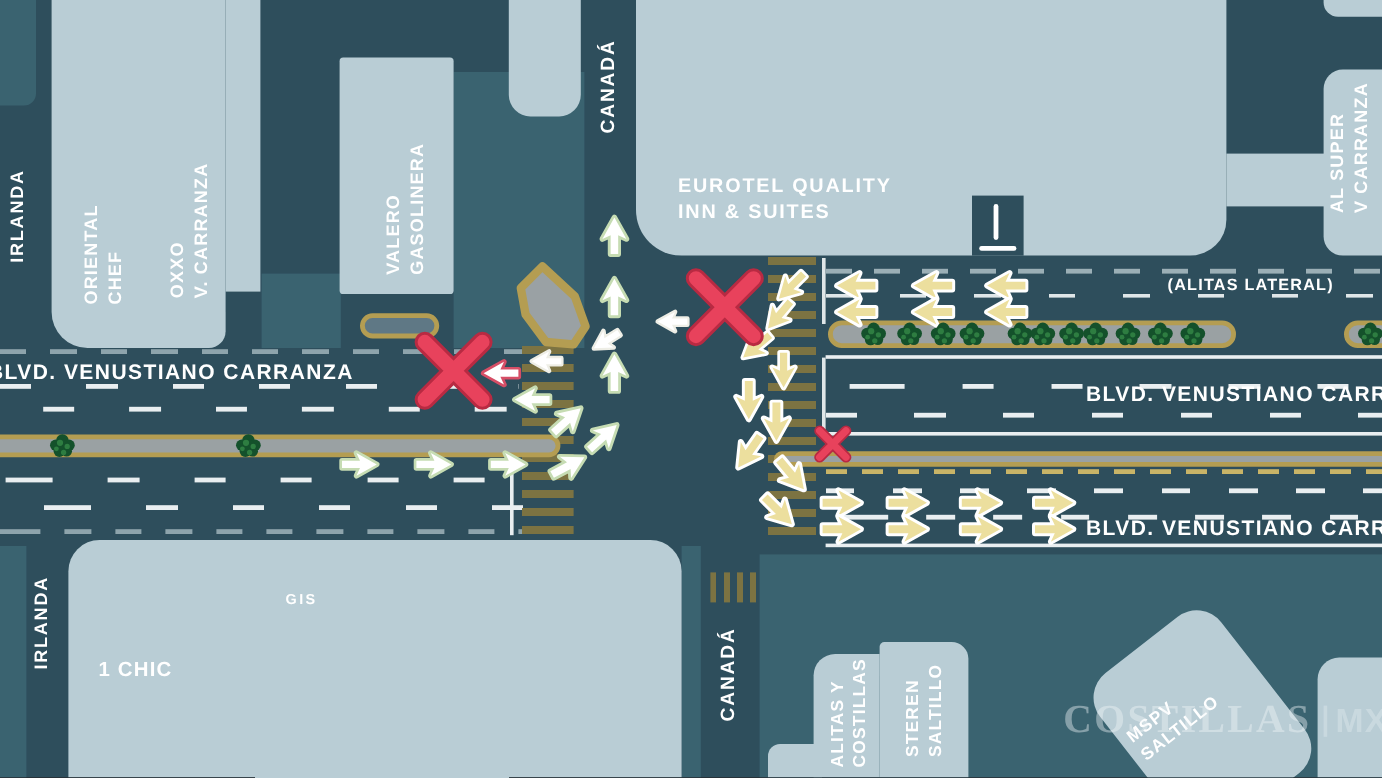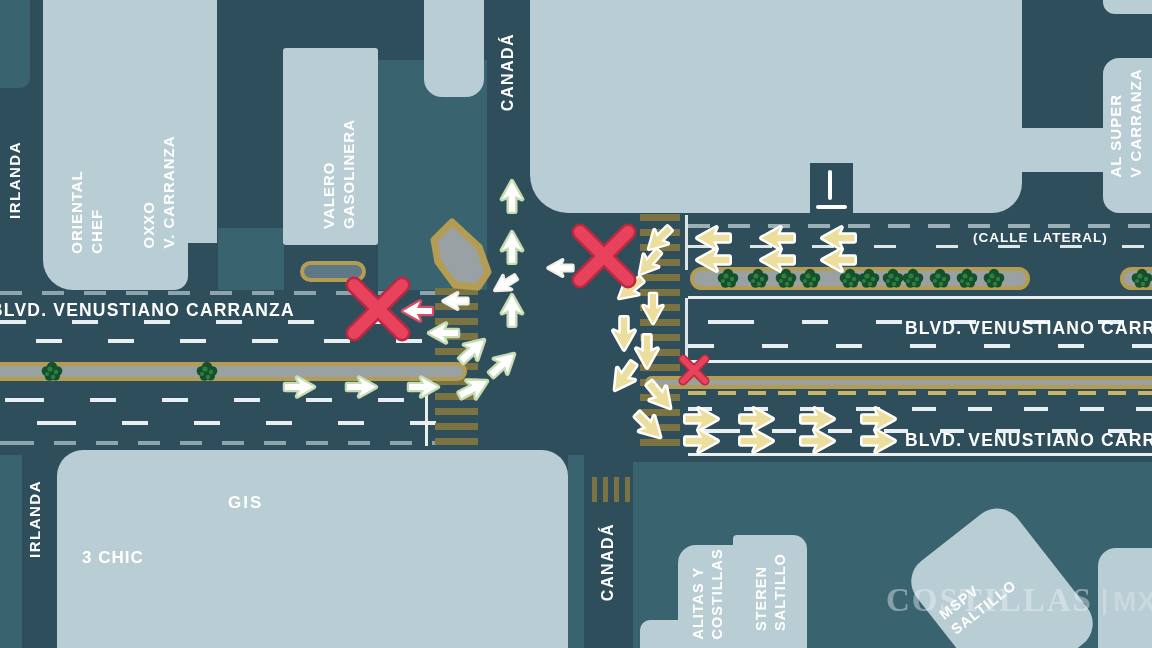--- a/index.html
+++ b/index.html
@@ -87,35 +87,37 @@
   <div class="bld" style="left:938px;top:520px;width:128px;height:165px;border-radius:26px;transform:rotate(-38deg);"></div>
   <div class="bld" style="left:1098px;top:548px;width:54px;height:100px;border-radius:18px 0 0 0;"></div>
 
   <div class="mark" style="left:810px;top:163px;width:43px;height:50px;background:#2e4e5c;"></div>
   <div class="mark" style="left:828px;top:170px;width:4px;height:30px;background:#fff;border-radius:2px;"></div>
   <div class="mark" style="left:816px;top:205px;width:31px;height:4px;background:#fff;border-radius:2px;"></div>
 
   <div class="lbl" style="left:-10px;top:299px;font-size:17.5px;letter-spacing:1.2px;">BLVD. VENUSTIANO CARRANZA</div>
   <div class="lbl" style="left:905px;top:317px;font-size:17.5px;letter-spacing:1.2px;">BLVD. VENUSTIANO CARRANZA</div>
   <div class="lbl" style="left:905px;top:429px;font-size:17.5px;letter-spacing:1.2px;">BLVD. VENUSTIANO CARRANZA</div>
-  <div class="lbl" style="left:973px;top:229px;font-size:13.5px;letter-spacing:1px;">(CALLE LATERAL)</div>
+  <div class="lbl" style="left:973px;top:229px;font-size:13.5px;letter-spacing:1px;">(ALITAS LATERAL)</div>
   <div class="vlbl" style="left:508px;top:72px;font-size:16px;letter-spacing:1.5px;">CANADÁ</div>
   <div class="vlbl" style="left:608px;top:562px;font-size:16px;letter-spacing:1.5px;">CANADÁ</div>
   <div class="vlbl" style="left:15px;top:180px;font-size:15px;letter-spacing:1.5px;">IRLANDA</div>
   <div class="vlbl" style="left:35px;top:519px;font-size:15px;letter-spacing:1.5px;">IRLANDA</div>
   <div class="vlbl" style="left:86px;top:212px;font-size:15px;letter-spacing:1px;">ORIENTAL
 CHEF</div>
   <div class="vlbl" style="left:158px;top:192px;font-size:15px;letter-spacing:1px;">OXXO
 V. CARRANZA</div>
   <div class="vlbl" style="left:338px;top:174px;font-size:15px;letter-spacing:1px;">VALERO
 GASOLINERA</div>
+  <div class="lbl" style="left:565px;top:144px;font-size:16.5px;letter-spacing:1.5px;line-height:1.35;">EUROTEL QUALITY
+INN &amp; SUITES</div>
   <div class="vlbl" style="left:1125px;top:123px;font-size:15px;letter-spacing:1px;">AL SUPER
 V CARRANZA</div>
-  <div class="lbl" style="left:228px;top:492px;font-size:17px;letter-spacing:2px;">GIS</div>
-  <div class="lbl" style="left:82px;top:547px;font-size:17px;letter-spacing:1px;">3 CHIC</div>
+  <div class="lbl" style="left:238px;top:492px;font-size:12px;letter-spacing:2px;">GIS</div>
+  <div class="lbl" style="left:82px;top:547px;font-size:17px;letter-spacing:1px;">1 CHIC</div>
   <div class="vlbl" style="left:708px;top:594px;font-size:14.5px;letter-spacing:1px;">ALITAS Y
 COSTILLAS</div>
   <div class="vlbl" style="left:771px;top:592px;font-size:14.5px;letter-spacing:1px;">STEREN
 SALTILLO</div>
   <div class="rlbl" style="left:978px;top:600px;font-size:14.5px;letter-spacing:1px;">MSPV
 SALTILLO</div>
 
   <div id="dynamic">
       <svg width="50" height="50" viewBox="-25 -25 50 50" style="left: 487px; top: 171px; transform: rotate(-90deg) scale(1.05);">
         <polygon points="-15,-3 0,-3 -3,-9.5 14,0 -3,9.5 0,3 -15,3" fill="#ffffff" stroke="#c6dcb3" stroke-width="4.5" stroke-linejoin="round" paint-order="stroke"></polygon>

